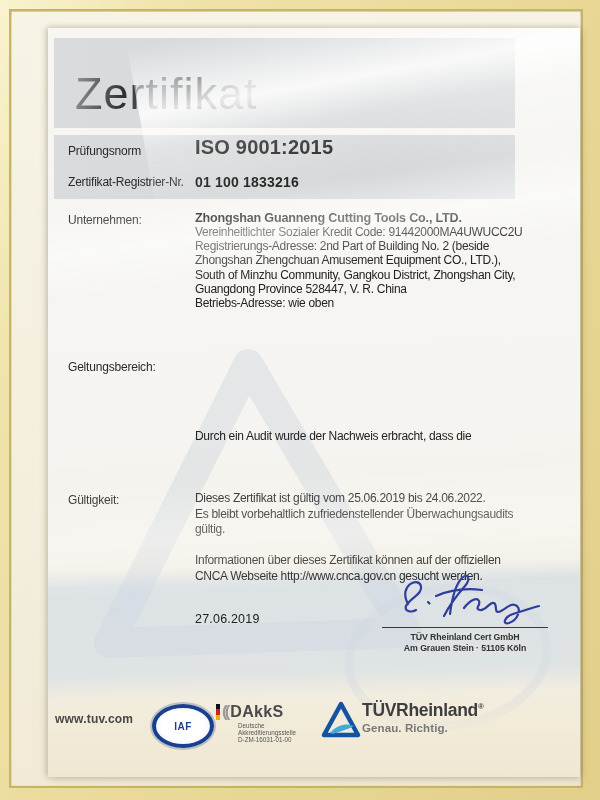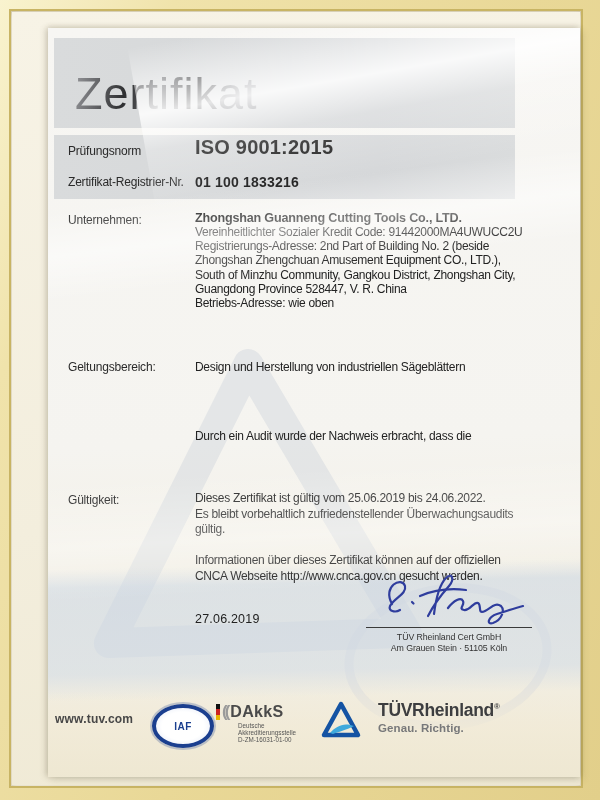--- a/index.html
+++ b/index.html
@@ -50,38 +50,38 @@
     background:linear-gradient(100deg,#96979b 0%,#2e2f31 28%,#707175 47%,#27282a 63%,#8e8f94 88%);
     -webkit-background-clip:text;background-clip:text;color:transparent;}
   .lbl{position:absolute;left:20px;font-size:12px;color:#2a2a2a;letter-spacing:-.2px;text-align:center;}
   .val{position:absolute;left:147px;color:#1c1c1c;}
   .iso{top:108px;font-size:20px;font-weight:700;letter-spacing:.2px;}
   .regnr{top:146px;font-size:14px;font-weight:700;letter-spacing:.2px;}
   .bodyline{font-size:12px;line-height:14.2px;letter-spacing:-.3px;white-space:nowrap;color:#222;}
   .cname{font-size:12.6px;font-weight:700;letter-spacing:-.2px;white-space:nowrap;color:#111;}
   .para .bodyline{line-height:15.5px;}
   .date{top:584px;font-size:12.5px;letter-spacing:.2px;font-weight:400;color:#222;}
-  .sigblock{position:absolute;left:318px;top:548px;width:166px;}
+  .sigblock{position:absolute;left:334px;top:548px;width:166px;font-weight:bold;}
   .sigline{border-bottom:1.5px solid #3a3a3a;height:51px;}
   .sigsvg{position:absolute;left:10px;top:-6px;}
   .issuer{margin-top:4px;text-align:center;font-size:8.8px;line-height:10.5px;color:#333;letter-spacing:-.1px;}
   .footer-web{position:absolute;left:7px;top:684px;font-size:12px;font-weight:700;color:#474747;letter-spacing:.2px;}
   .iaf{position:absolute;left:104px;top:676px;width:54px;height:36px;border-radius:50%;
     border:4px solid #1b3f8f;background:radial-gradient(#ffffff 55%,#dfe6f5 100%);
     display:flex;align-items:center;justify-content:center;box-shadow:0 0 0 2px rgba(27,63,143,.25);}
   .iaf span{font-size:10px;font-weight:700;color:#1b3f8f;letter-spacing:.5px;}
   .dakks{position:absolute;left:168px;top:674px;}
   .dakks-top{display:flex;align-items:center;}
   .dakks-flag{width:4px;height:16px;margin-right:2px;
     background:linear-gradient(180deg,#111 0%,#111 33%,#c22 33%,#c22 66%,#e8b400 66%);}
   .dakks-arc{font-size:17px;color:#9a9a9a;font-weight:700;letter-spacing:-3px;margin-right:3px;}
   .dakks-name{font-size:16px;font-weight:700;color:#4a4a4a;letter-spacing:.3px;text-align:right;}
   .dakks-sub{margin-left:22px;font-size:6.3px;line-height:7.2px;color:#555;}
   .tuvlogo{position:absolute;left:272px;top:672px;display:flex;}
-  .tuv-text{margin-left:16px;}
+  .tuv-text{margin-left:0;}
   .tuv-brand{font-size:17.5px;font-weight:700;color:#3d3e40;letter-spacing:-.3px;}
   .tuv-brand sup{font-size:8px;color:#3d3e40;}
   .tuv-slogan{font-size:11.5px;font-weight:700;color:#77787a;margin-top:1px;letter-spacing:.1px;}
 </style>
 </head>
 <body>
 
 <div class="photo">
   <div class="frame-lip"></div>
   <div class="mat"></div>
@@ -110,21 +110,20 @@
       <div class="cname">Zhongshan Guanneng Cutting Tools Co., LTD.</div>
       <div class="bodyline">Vereinheitlichter Sozialer Kredit Code: 91442000MA4UWUCC2U</div>
       <div class="bodyline">Registrierungs-Adresse: 2nd Part of Building No. 2 (beside</div>
       <div class="bodyline">Zhongshan Zhengchuan Amusement Equipment CO., LTD.),</div>
       <div class="bodyline">South of Minzhu Community, Gangkou District, Zhongshan City,</div>
       <div class="bodyline">Guangdong Province 528447, V. R. China</div>
       <div class="bodyline">Betriebs-Adresse: wie oben</div>
     </div>
 
     <div class="lbl" style="top:332px;">Geltungsbereich:</div>
-    <div class="val bodyline" style="top:332px;">Design und Herstellung von industriellen Sägeblättern</div>
 
     <div class="val para" style="top:401px;">
       <div class="bodyline">Durch ein Audit wurde der Nachweis erbracht, dass die</div>
     </div>
 
     <div class="lbl" style="top:465px;">Gültigkeit:</div>
     <div class="val para" style="top:463px;">
       <div class="bodyline">Dieses Zertifikat ist gültig vom 25.06.2019 bis 24.06.2022.</div>
       <div class="bodyline">Es bleibt vorbehaltlich zufriedenstellender Überwachungsaudits</div>
       <div class="bodyline">gültig.</div>

